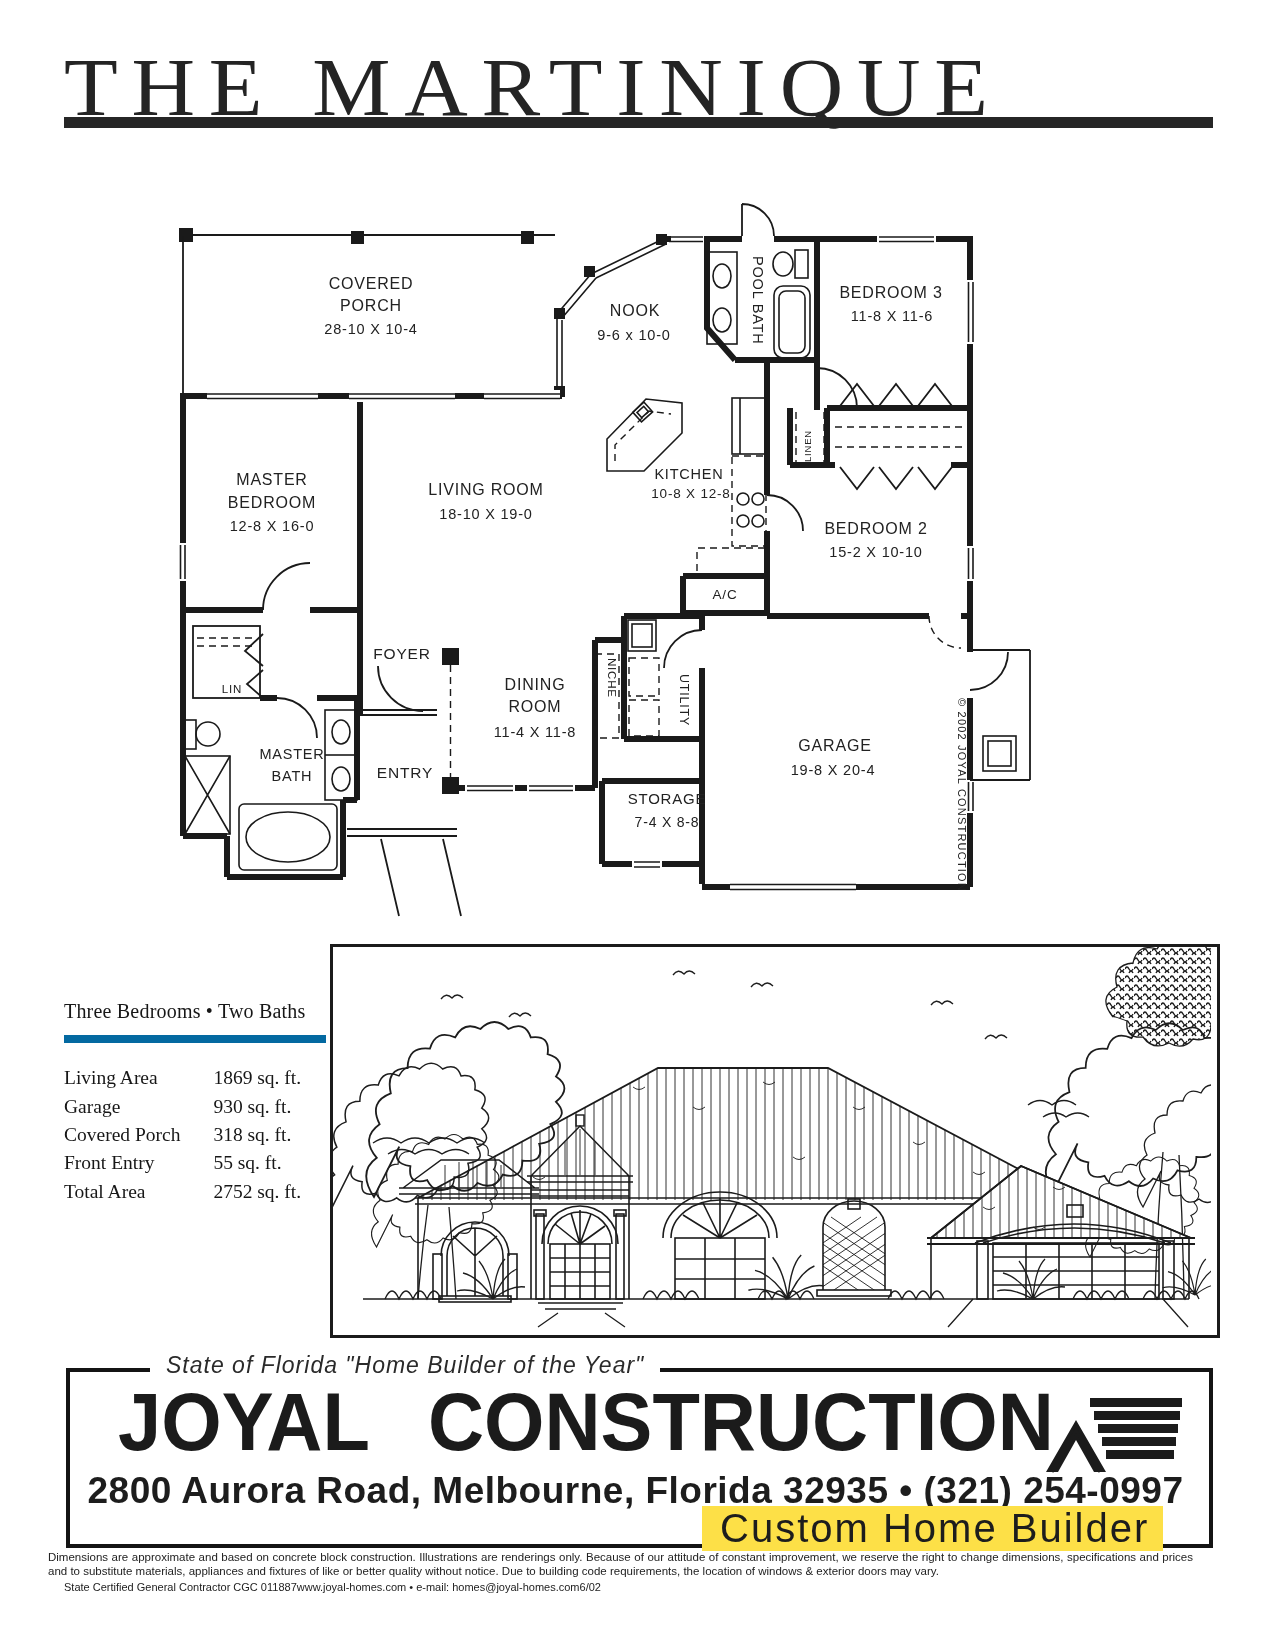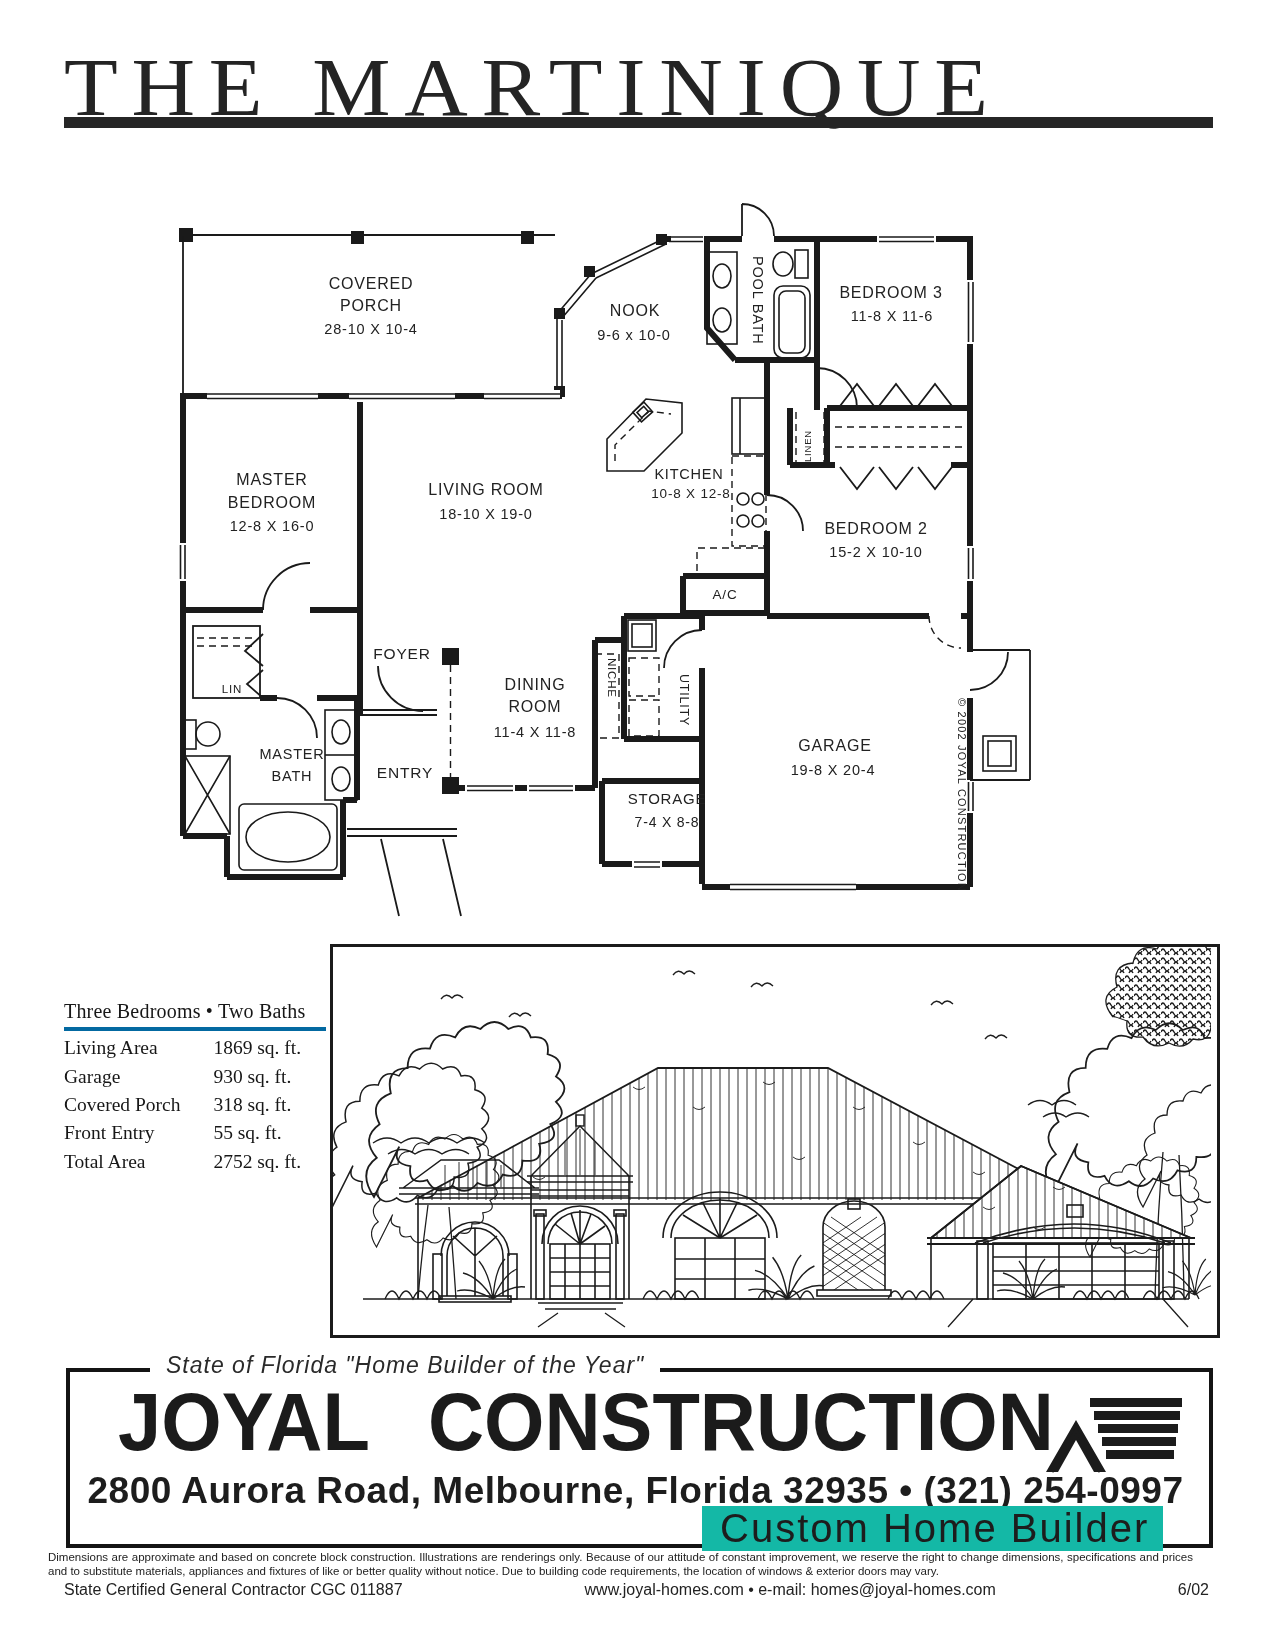--- a/index.html
+++ b/index.html
@@ -6,35 +6,35 @@
   body{width:1275px;height:1650px;position:relative;font-family:"Liberation Sans",sans-serif;color:#1b1b1b;overflow:hidden;}
   .abs{position:absolute;}
   
   .page-title{left:64px;top:46px;font-family:"Liberation Serif",serif;font-size:83px;line-height:1;letter-spacing:13px;color:#242424;transform:scaleX(1.06);transform-origin:left top;white-space:nowrap;}
   .title-rule{left:64px;top:117px;width:1149px;height:11px;background:#262626;}
   
   svg text{font-family:"Liberation Sans",sans-serif;fill:#222;}
   .plan-svg{left:172px;top:198px;}
   
   .stats{left:64px;top:1000px;width:262px;font-family:"Liberation Serif",serif;color:#171717;}
-  .stats .hdr{font-size:20px;padding-bottom:4px;border-bottom:4px solid #0369a1;letter-spacing:.2px;}
-  .stats table{width:100%;border-collapse:collapse;margin-top:3px;}
+  .stats .hdr{font-size:20px;padding-bottom:12px;border-bottom:8px solid #0369a1;letter-spacing:.2px;}
+  .stats table{width:100%;border-collapse:collapse;margin-top:21px;}
   .stats td{font-size:19.5px;padding:3.2px 0;}
   .stats td.v{}
   
   .elev-box{left:330px;top:944px;width:884px;height:388px;border:3px solid #1b1b1b;background:#fff;}
   
   .footer-box{left:66px;top:1368px;width:1139px;height:172px;border:4px solid #141414;}
   .tagline{left:150px;top:1352px;font-size:23px;font-style:italic;background:#fff;padding:0 16px;letter-spacing:1px;color:#2a2a2a;white-space:nowrap;}
   .company{left:118px;top:1382px;font-size:74px;font-weight:bold;line-height:1;letter-spacing:0px;word-spacing:36px;color:#1b1b1b;transform:scale(1.05,1.1);transform-origin:left top;white-space:nowrap;}
   .address{left:66px;top:1470px;width:1139px;text-align:center;font-size:37px;font-weight:bold;letter-spacing:.5px;color:#1d1d1d;}
-  .chb{left:702px;top:1506px;font-size:40px;letter-spacing:2px;background:#14b8a6;padding:0 14px 0 18px;color:#1d1d1d;white-space:nowrap;}
+  .chb{left:702px;top:1506px;font-size:40px;letter-spacing:2px;background:#fde047;padding:0 14px 0 18px;color:#1d1d1d;white-space:nowrap;}
   .logo{left:1038px;top:1380px;}
   .disclaimer{left:48px;top:1551px;width:1145px;font-size:11.5px;line-height:1.2;text-align:justify;color:#222;}
-  .bottomline{left:64px;top:1581px;width:1145px;display:flex;justify-content:space-between;font-size:16px;color:#222;}
+  .bottomline{left:64px;top:1581px;width:1145px;display:flex;font-size:11px;color:#222;}
 </style>
 </head>
 <body>
 
 <div class="abs page-title">THE MARTINIQUE</div>
 <div class="abs title-rule"></div>
 
 <svg class="abs plan-svg" width="873" height="726" viewBox="177 200 873 726">
   <g stroke="#1a1a1a" stroke-width="6" fill="none">
     <path d="M185,398 H567"></path>

